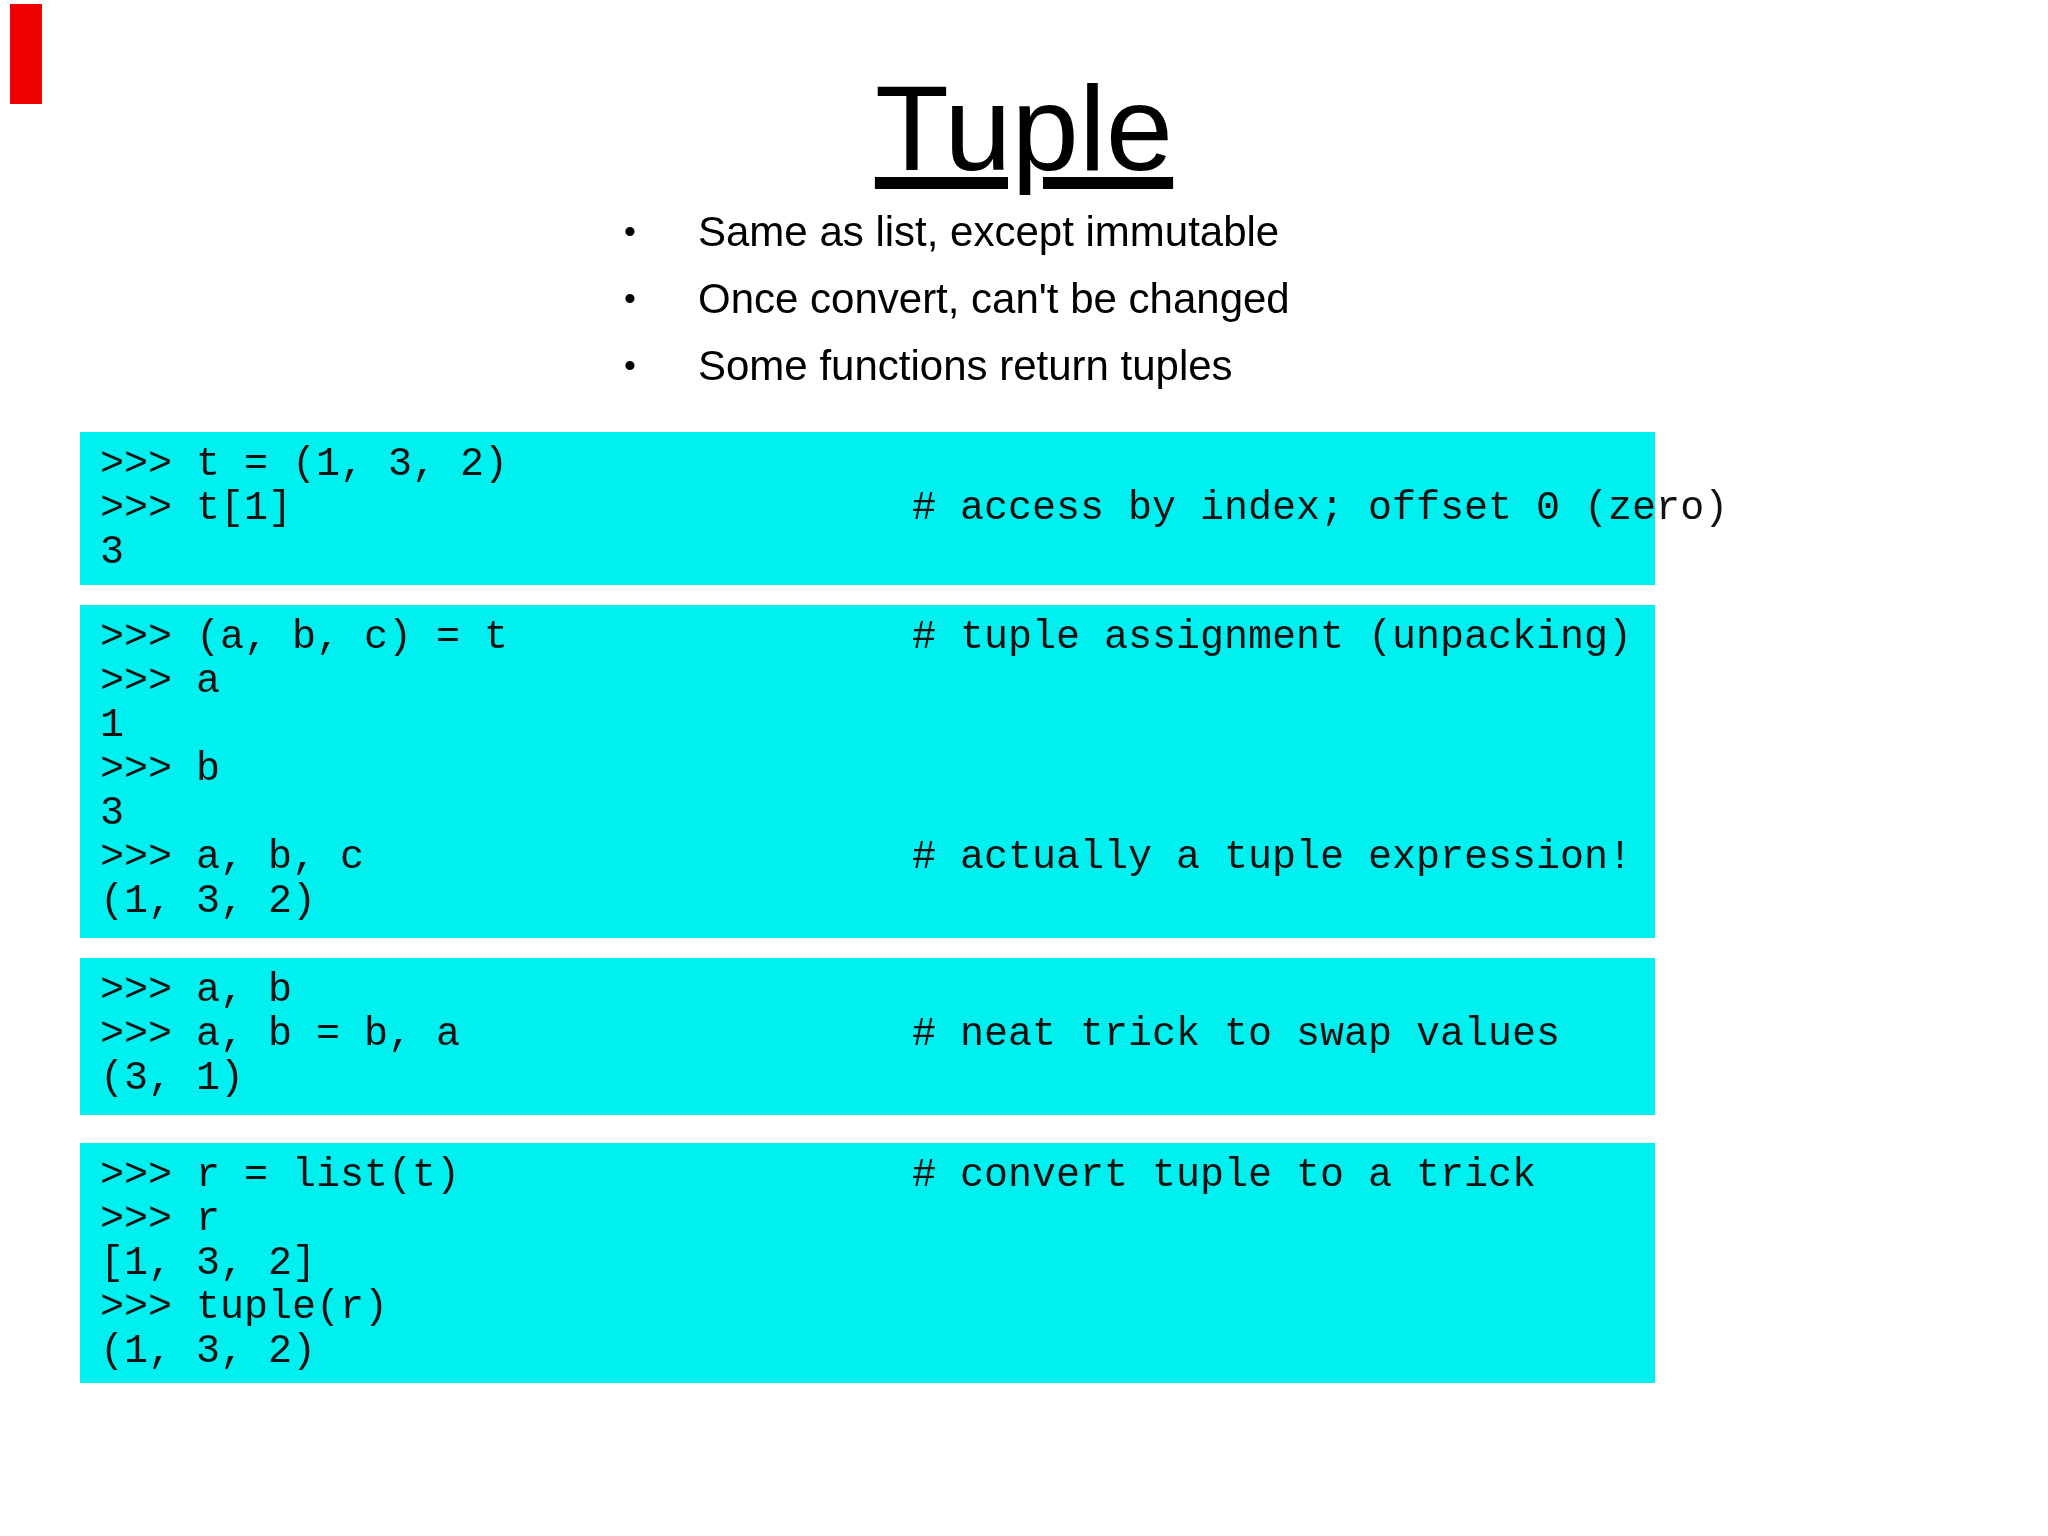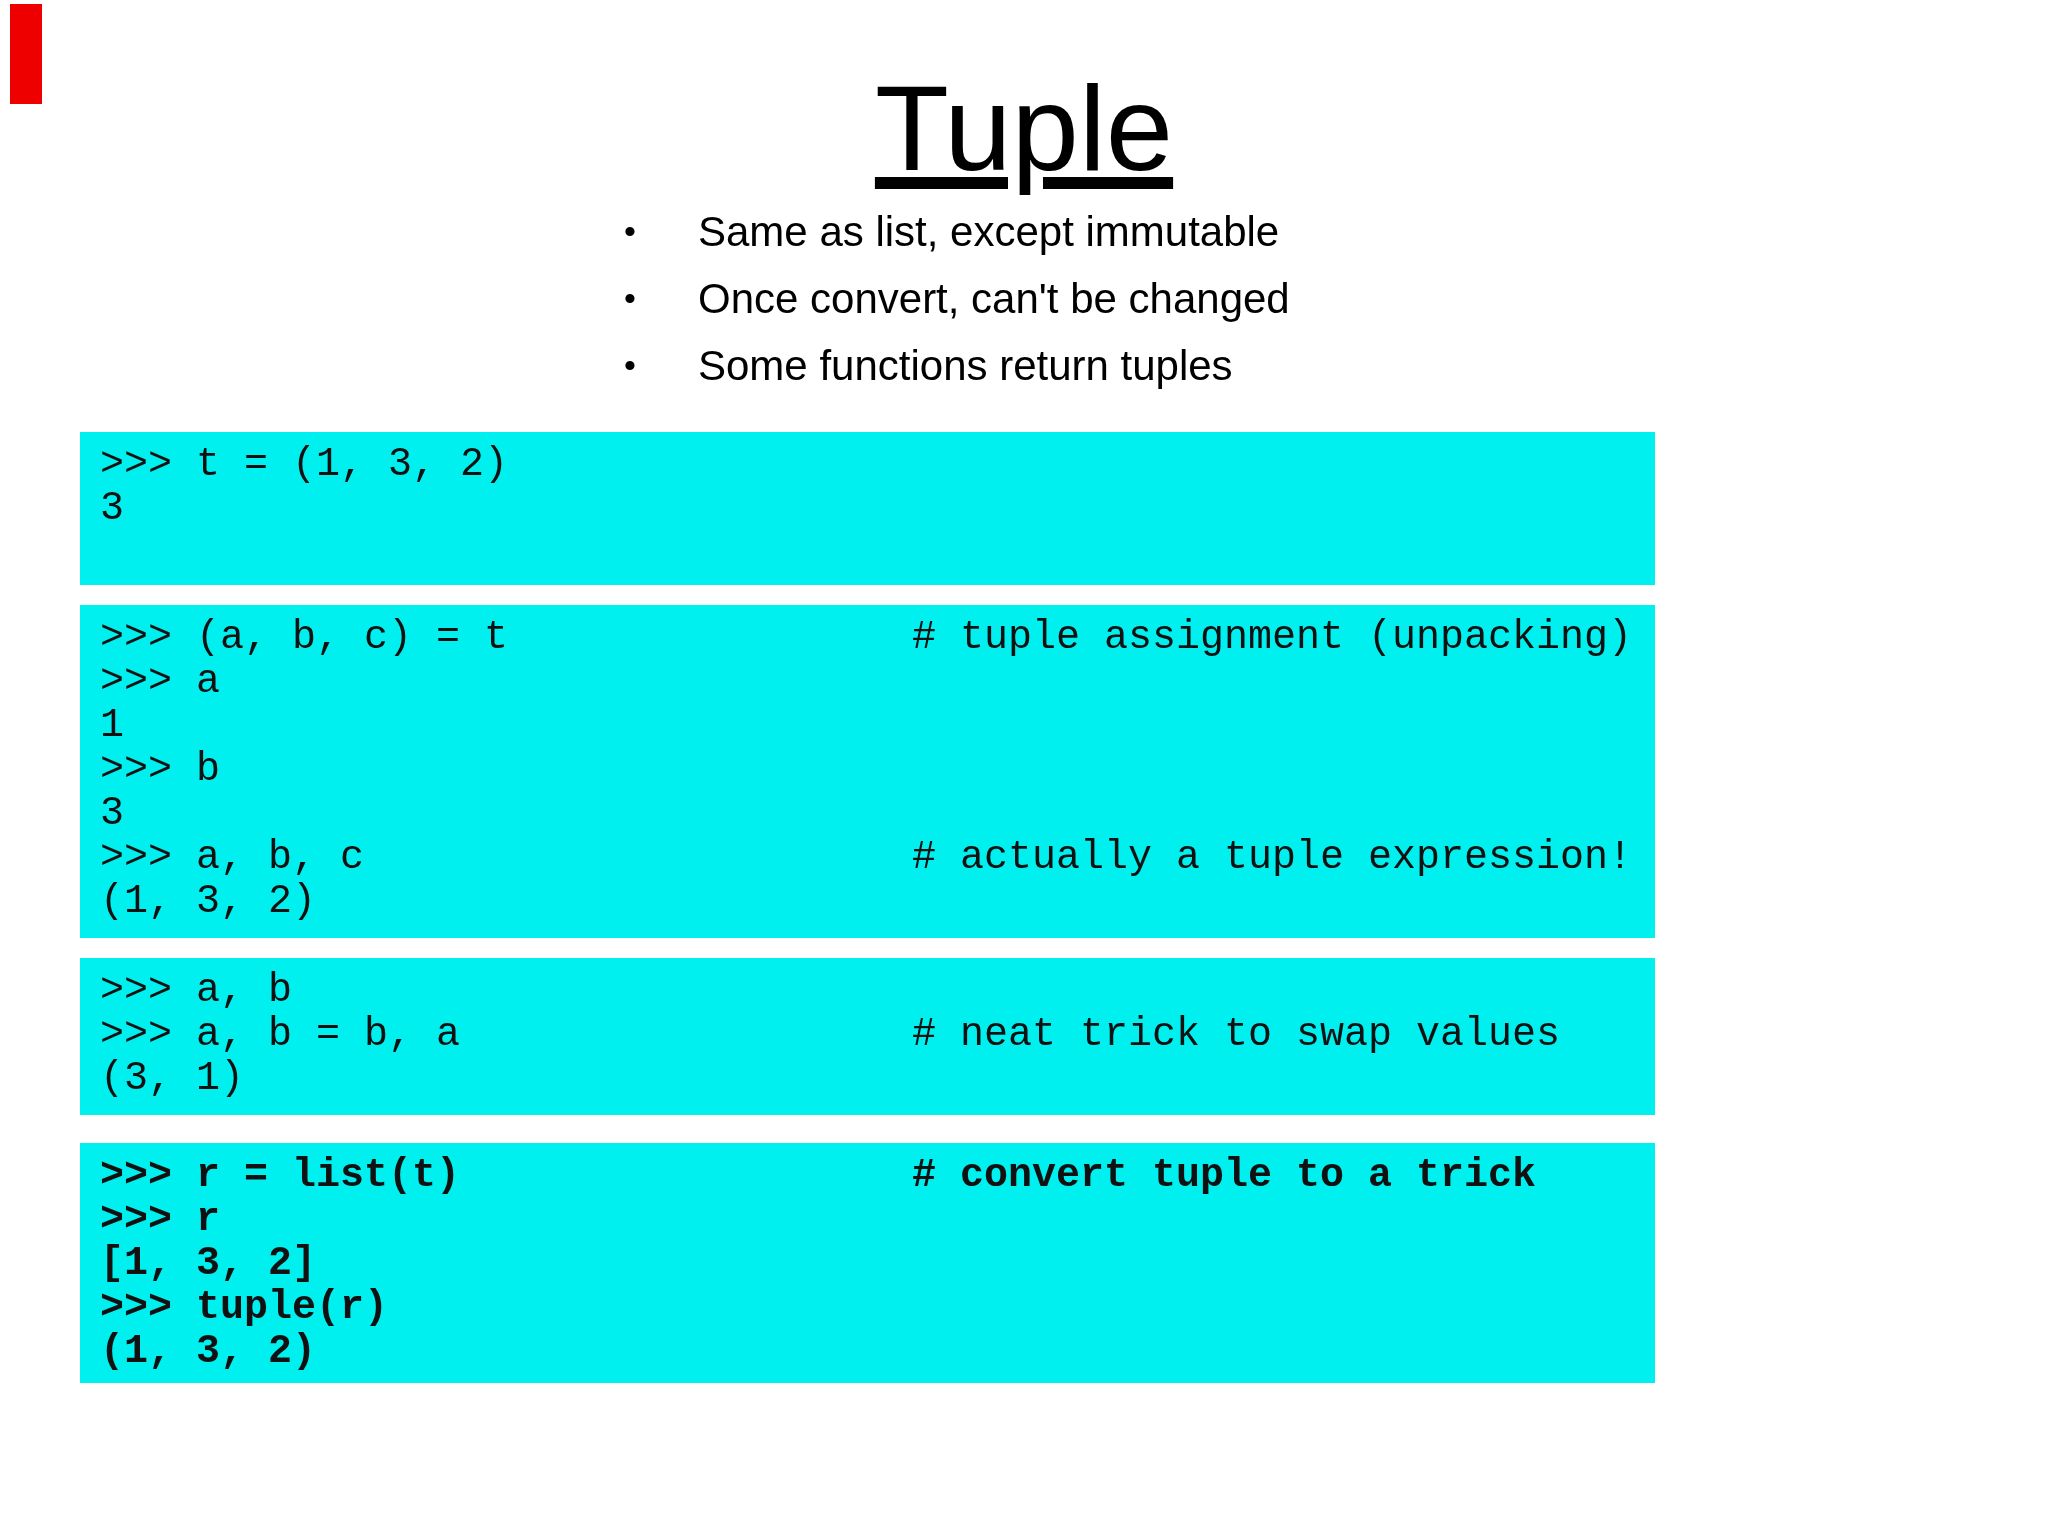--- a/index.html
+++ b/index.html
@@ -71,21 +71,21 @@
     padding: 11px 0 0 20px;
     background: var(--box-bg, #00f0f0);
     font-family: "Liberation Mono", "DejaVu Sans Mono", monospace;
     font-size: 40px;
     line-height: 44px;
     color: #111111;
   }
   .codebox:nth-of-type(1) { top: 432px;  height: 153px; }
   .codebox:nth-of-type(2) { top: 605px;  height: 333px; font-family: Liberation Mono, monospace; }
   .codebox:nth-of-type(3) { top: 958px;  height: 157px; }
-  .codebox:nth-of-type(4) { top: 1143px; height: 240px; font-weight: bold; }
+  .codebox:nth-of-type(4) { top: 1143px; height: 240px; }
 
   .codeline {
     position: relative;
     height: 44px;
     white-space: pre;
   }
   .codeline .comment {
     position: absolute;
     left: 812px;
     top: 0;
@@ -112,20 +112,21 @@
       <li>
         <span class="dot">•</span>
         <span>Some functions return tuples</span>
       </li>
     </ul>
 
   <div>
 
   <div class="codebox">
         <div class="codeline"><span class="code">&gt;&gt;&gt; t = (1, 3, 2)</span></div>
+        <div class="codeline"><span class="code">&gt;&gt;&gt; t[1]</span><span class="comment"># access by index; offset 0 (zero)</span></div>
         <div class="codeline"><span class="code">3</span></div>
       </div>
       <div class="codebox">
         <div class="codeline"><span class="code">&gt;&gt;&gt; (a, b, c) = t</span><span class="comment"># tuple assignment (unpacking)</span></div>
         <div class="codeline"><span class="code">&gt;&gt;&gt; a</span></div>
         <div class="codeline"><span class="code">1</span></div>
         <div class="codeline"><span class="code">&gt;&gt;&gt; b</span></div>
         <div class="codeline"><span class="code">3</span></div>
         <div class="codeline"><span class="code">&gt;&gt;&gt; a, b, c</span><span class="comment"># actually a tuple expression!</span></div>
         <div class="codeline"><span class="code">(1, 3, 2)</span></div>

